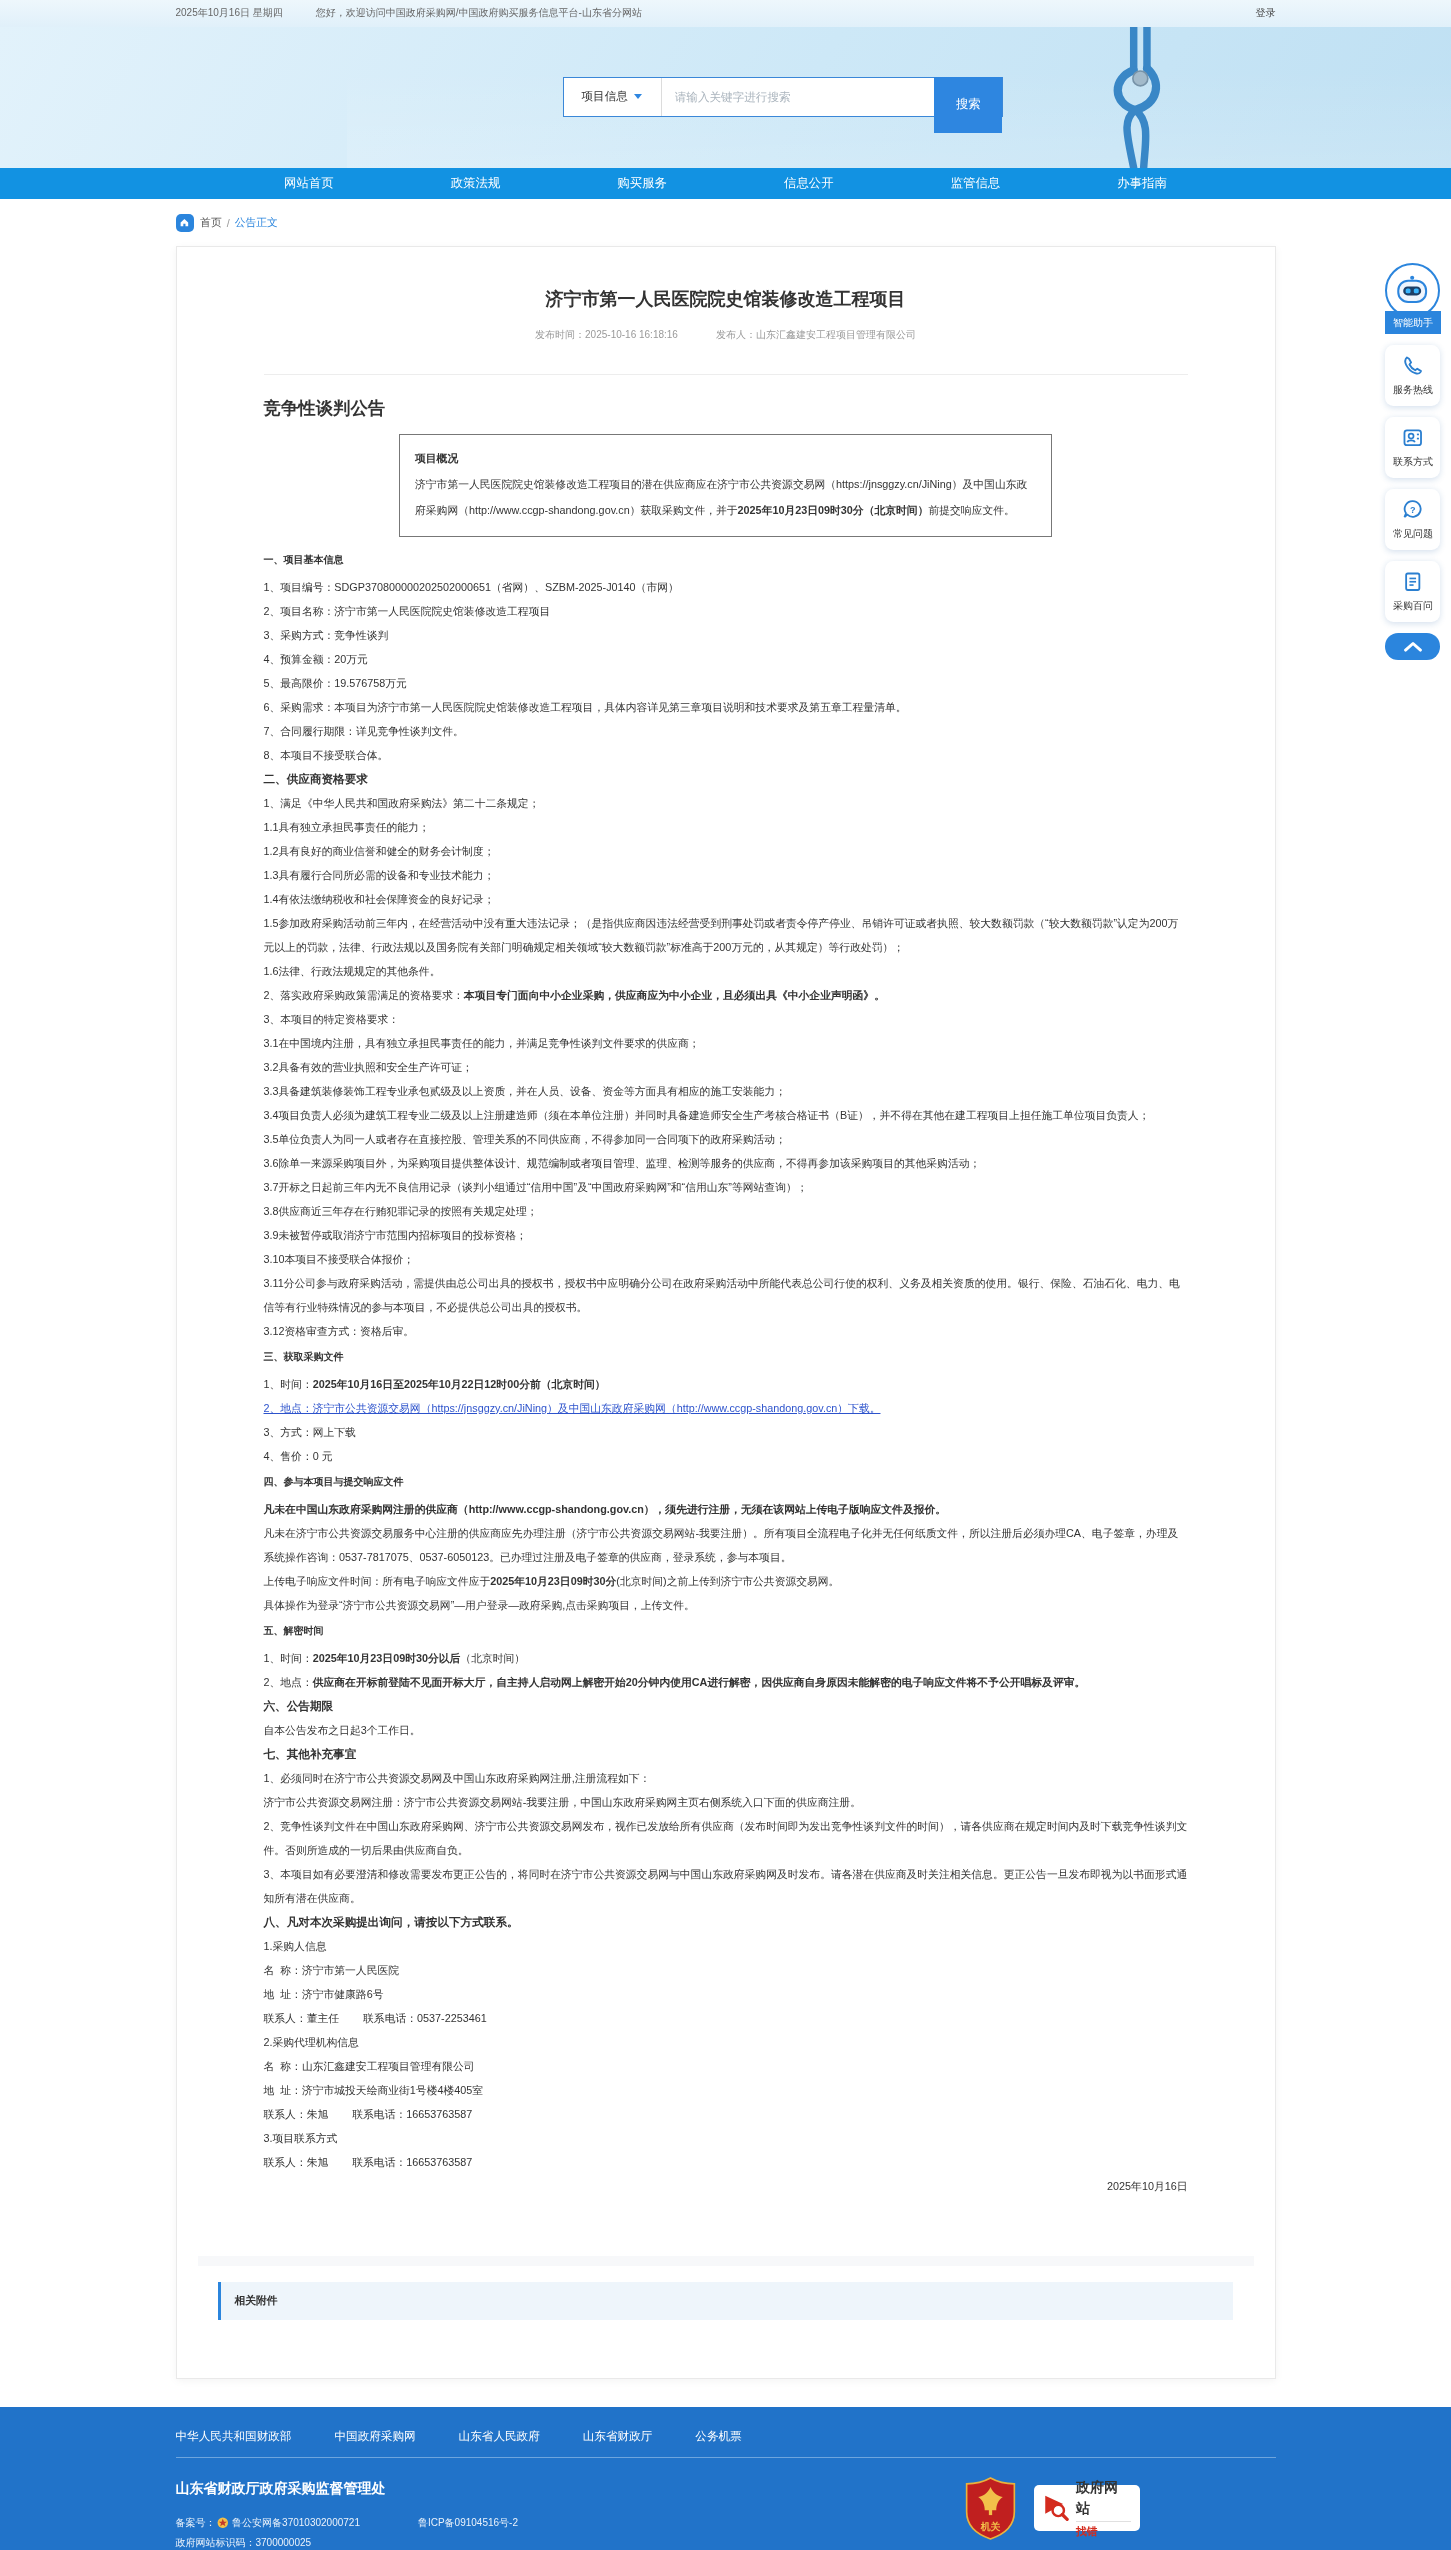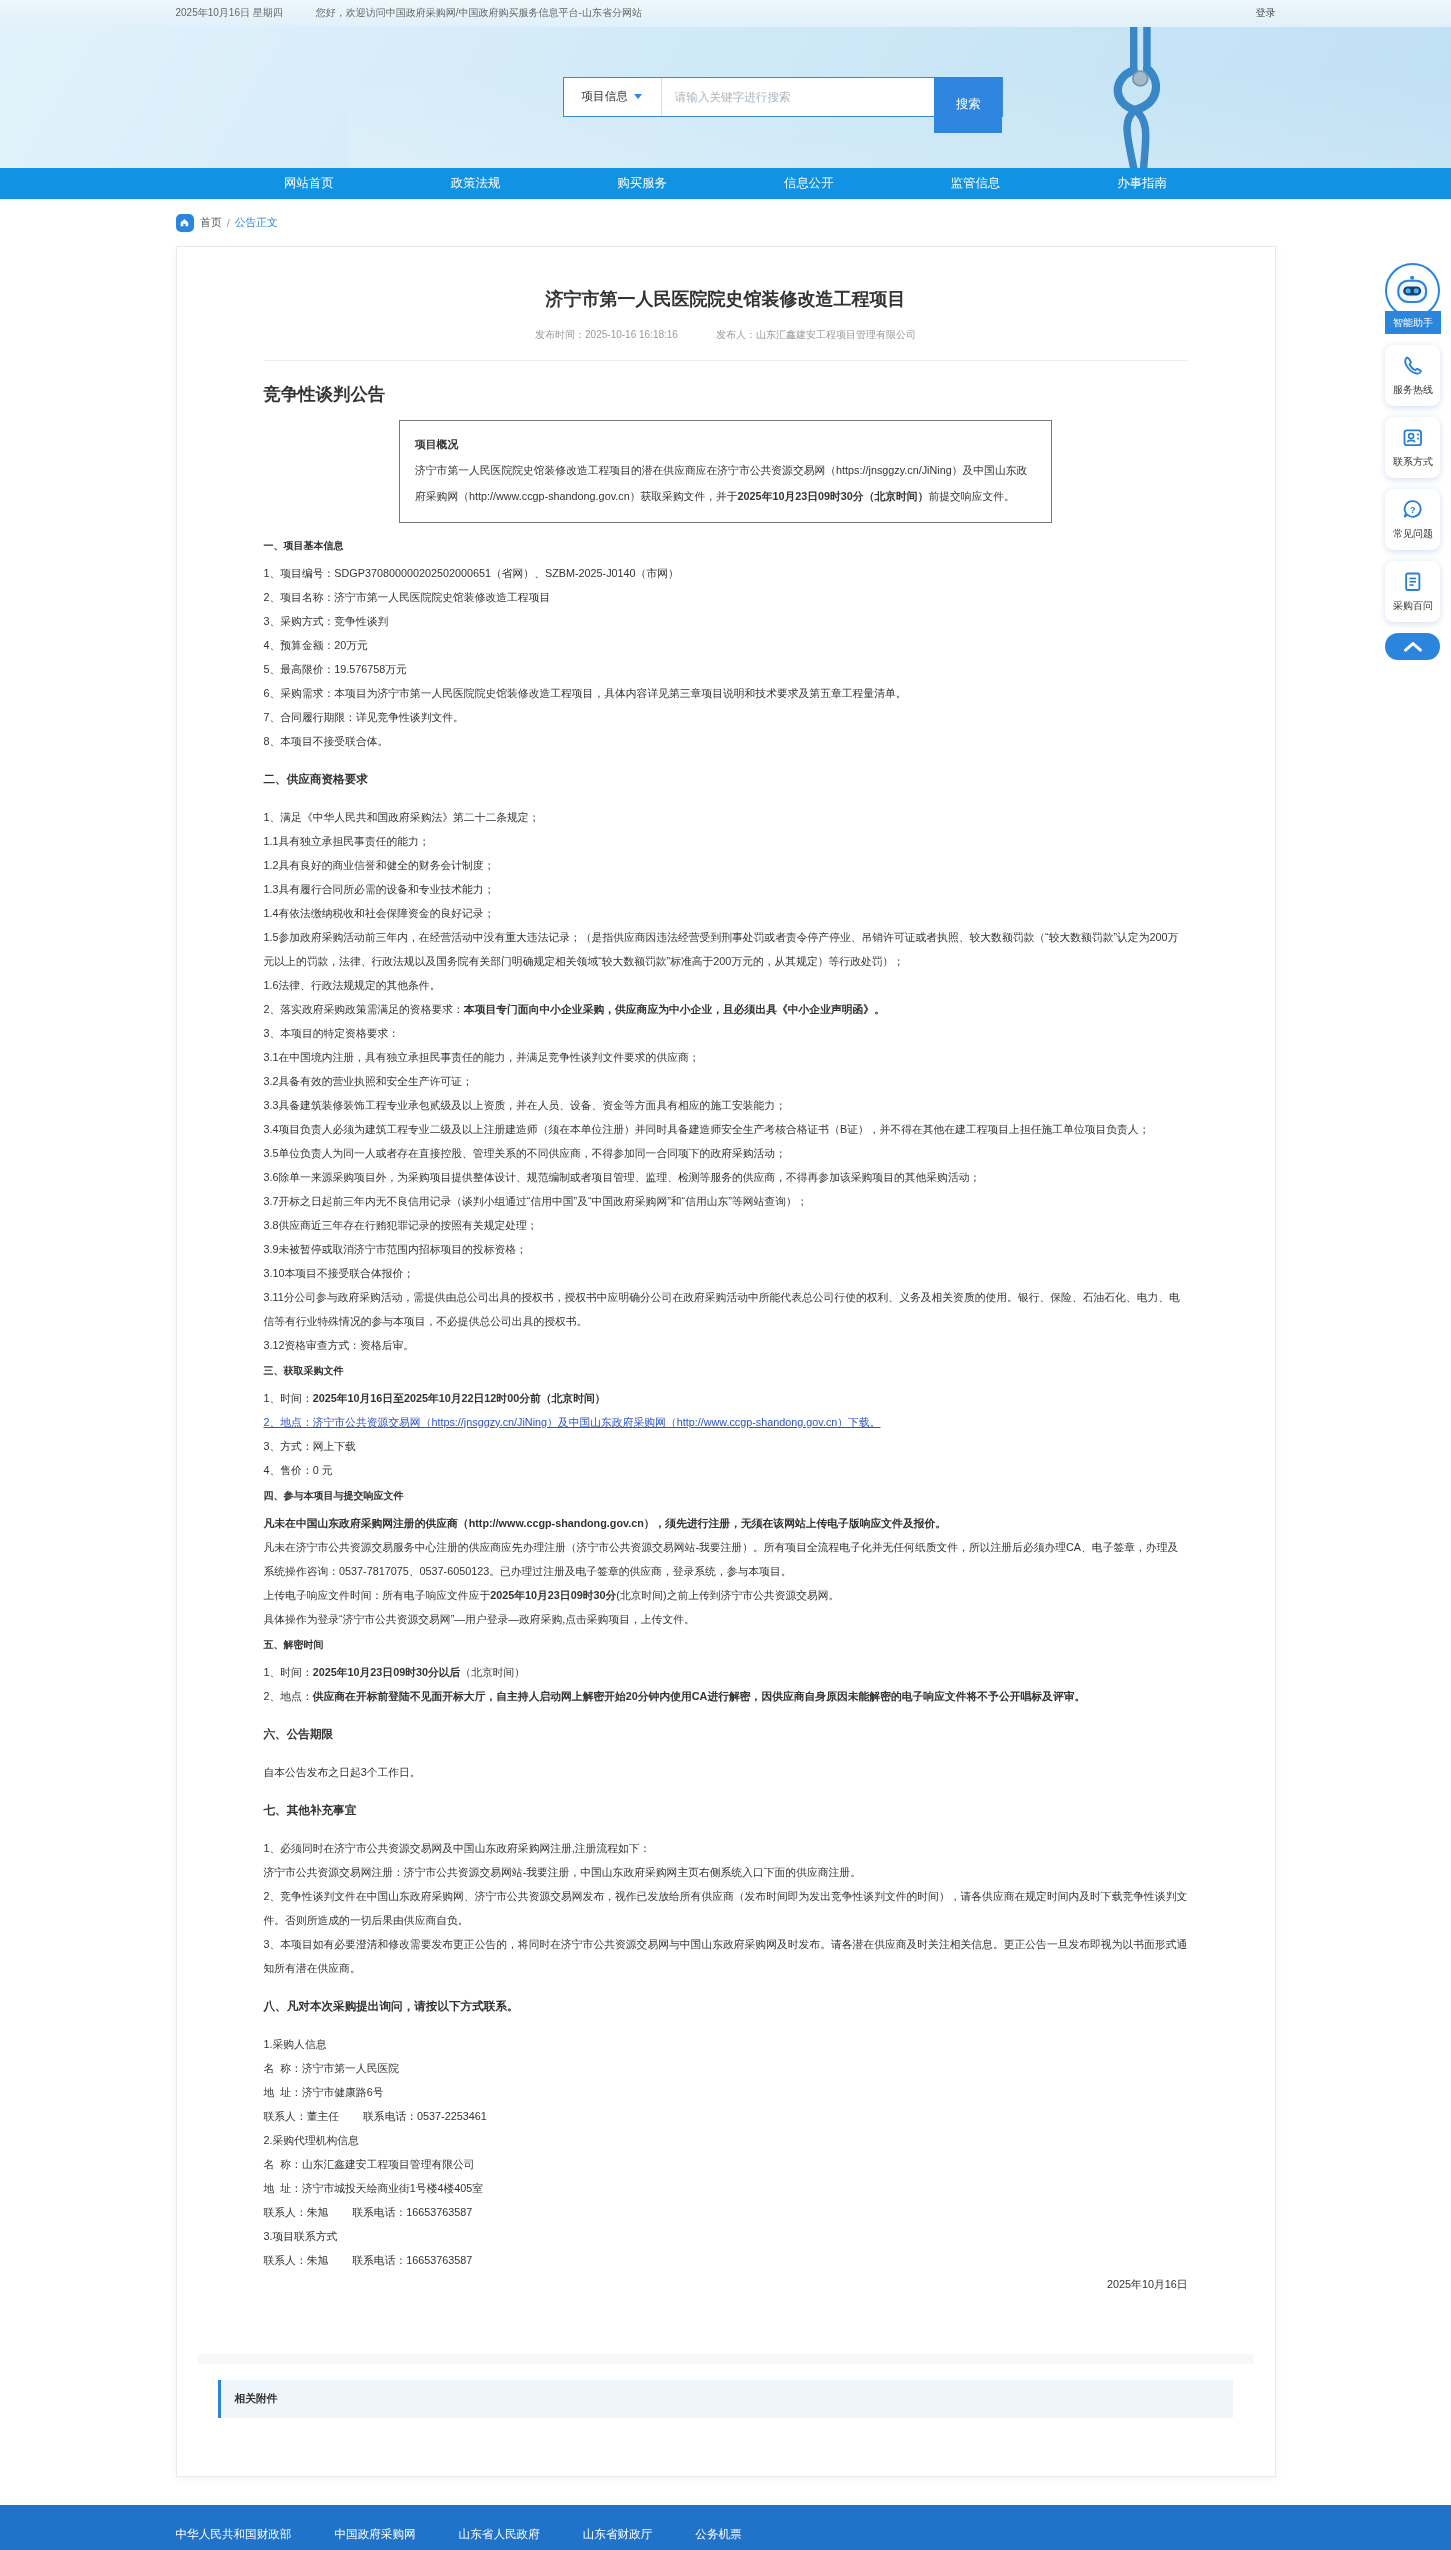--- a/index.html
+++ b/index.html
@@ -39,31 +39,31 @@
   
   .breadcrumb { padding:15px 0 11.6px; }
   .breadcrumb .container { display:flex; align-items:center; font-size:10.8px; color:#555; }
   .bc-home { width:18px; height:18px; border-radius:5px; background:#2b85dd; display:flex; align-items:center; justify-content:center; margin-right:6.6px; cursor:pointer; }
   .bc-sep { margin:0 5px; color:#999; }
   .bc-current { color:#2b85dd; cursor:pointer; }
 
   
   .card { width:1100px; margin:3.3px auto 28px; background:#fff; border:0.8px solid #e9e9e9; box-shadow:0 1.7px 8.3px rgba(0,0,0,.05); padding:40px 87px 58px; }
   .art-title { text-align:center; font-size:18px; font-weight:bold; color:#333; }
-  .art-meta { display:flex; justify-content:center; gap:38px; font-size:10px; color:#999; margin-top:16.5px; padding-bottom:18px; border-bottom:0.8px solid #ededed; }
+  .art-meta { display:flex; justify-content:center; gap:38px; font-size:10px; color:#999; margin-top:16.5px; padding-bottom:32px; border-bottom:0.8px solid #ededed; }
   .notice-type { text-align:left; font-size:17.4px; font-weight:bold; margin:21.5px 0 13.2px; }
 
   .overview-box { width:653px; margin:0 auto 11.6px; border:0.8px solid #777; padding:10px 15px 13.2px; font-size:10.8px; line-height:26px; }
   .overview-box .ov-head { font-weight:bold; }
   .overview-box .bold { font-weight:bold; }
 
   .doc { font-size:10.8px; line-height:24px; color:#333; }
   .doc .line { white-space:pre-wrap; }
   .doc .hs { font-size:10px; font-weight:bold; margin:2.5px 0; }
-  .doc .hl { font-size:11.6px; font-weight:bold; margin:14px 0; }
+  .doc .hl { font-size:11.6px; font-weight:bold; margin:0 0; }
   .doc .right { text-align:right; }
   .doc .bold { font-weight:bold; }
   .doc .doclink { color:#2d53cc; text-decoration:underline; cursor:pointer; }
 
   .attach-wrap { margin:58px -66px 0; }
   .attach-divider { height:10px; background:#f7f8fa; }
   .attach-bar { margin:16.5px 20.7px 0; background:#eef5fb; border-left:3.3px solid #2b85dd; height:38px; display:flex; align-items:center; padding-left:13.2px; font-size:10.8px; font-weight:bold; color:#333; }
 
   
   .footer { background:#2173c9; padding:21.5px 0 25px; color:#fff; }

